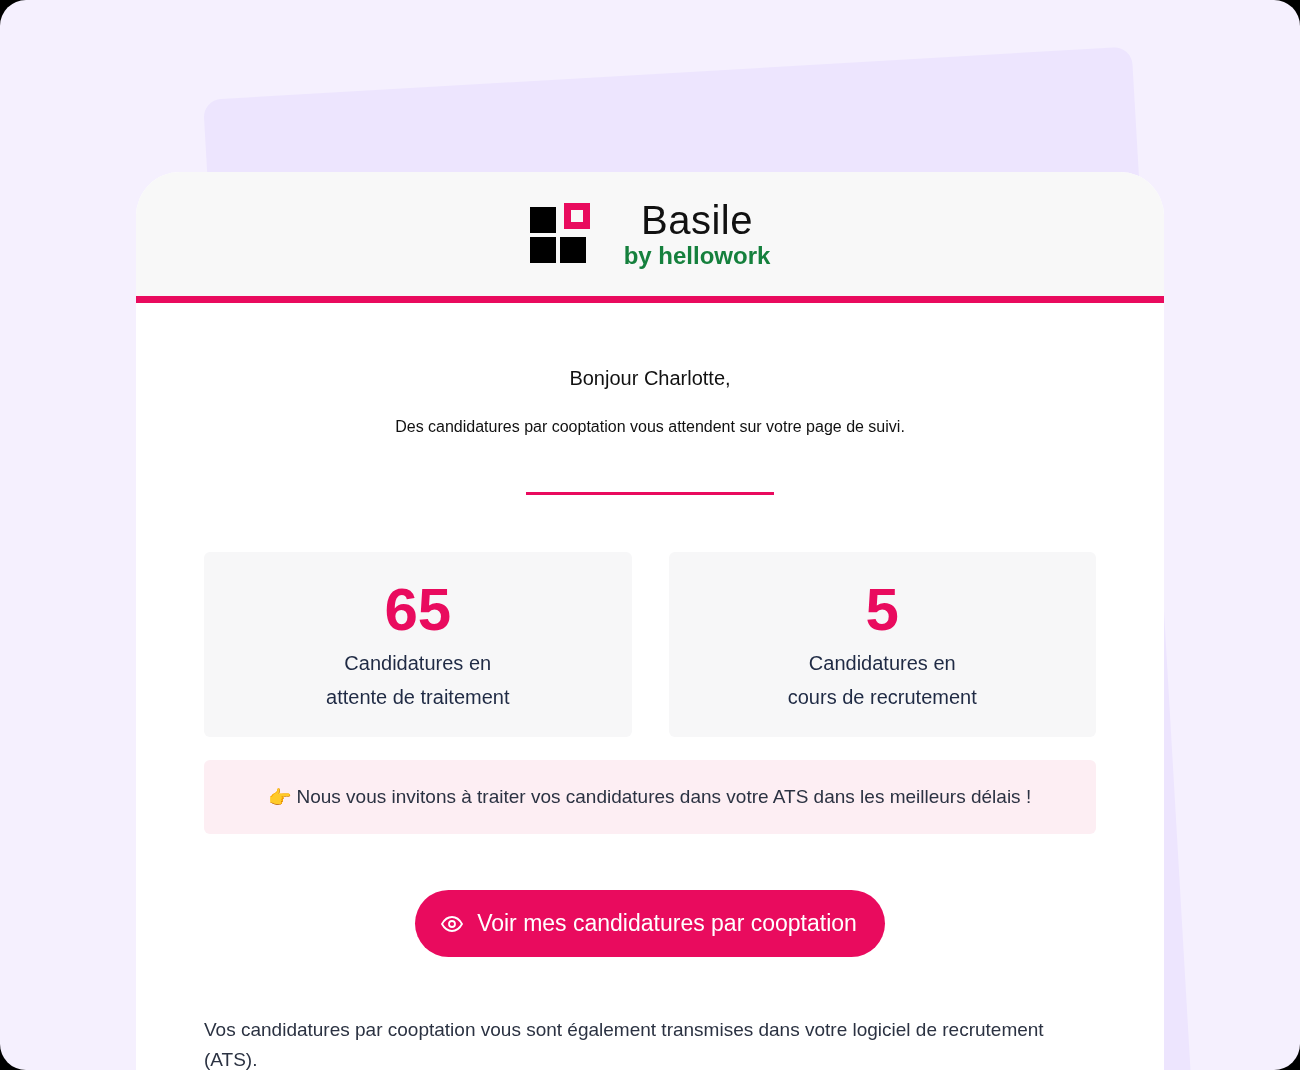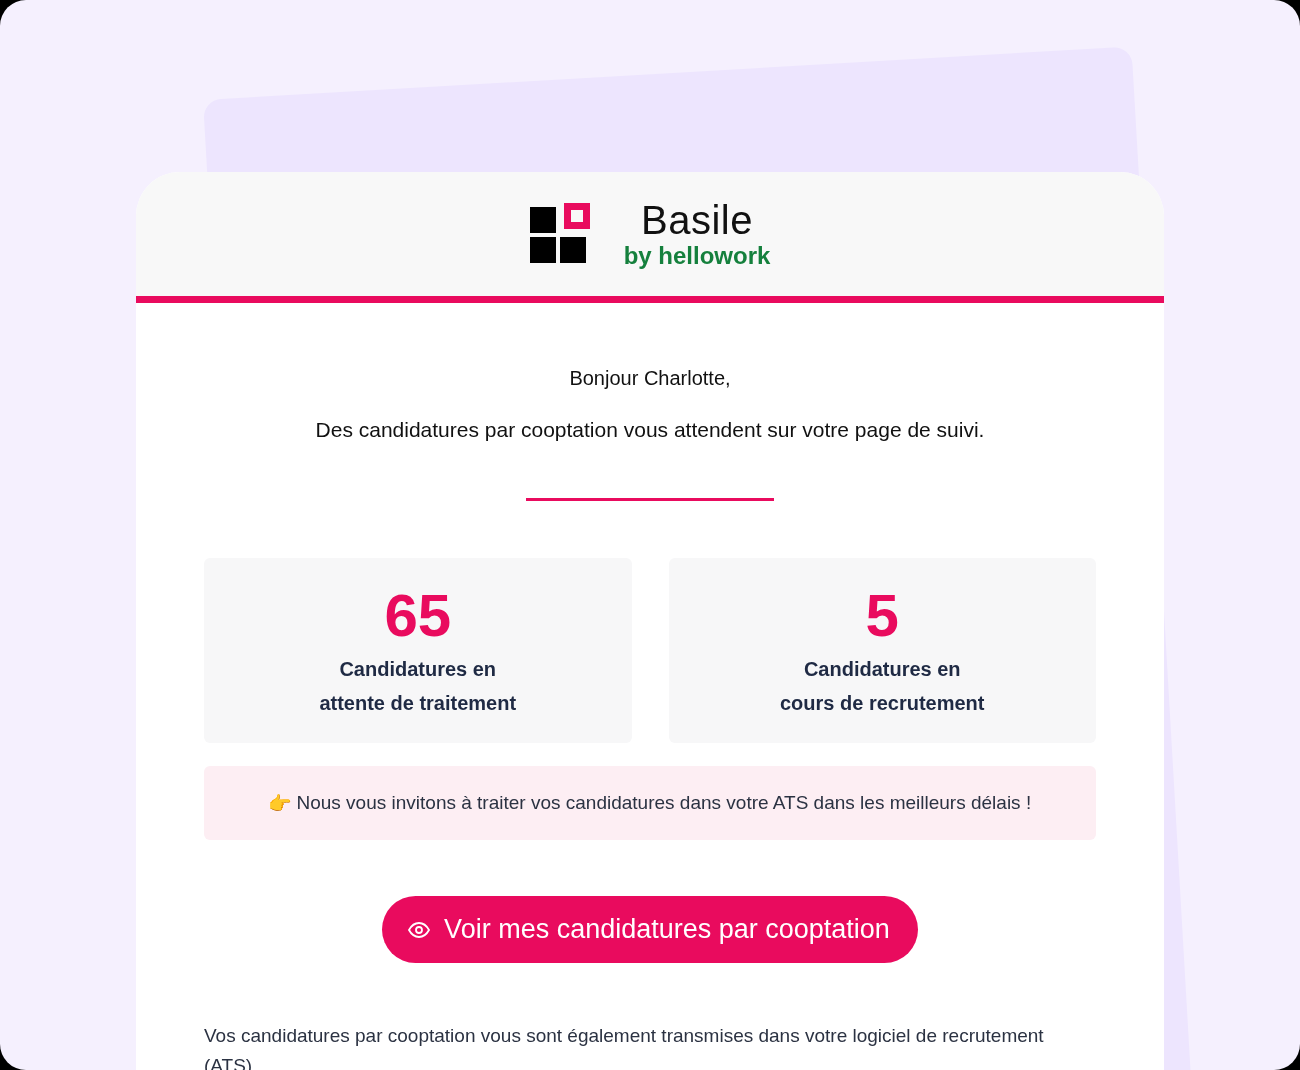--- a/index.html
+++ b/index.html
@@ -48,39 +48,39 @@
   .logo-mark .sq.br { left: 30px; top: 34px; }
   .logo-mark .sq.tr {
     left: 34px; top: 0; width: 26px; height: 26px;
     background: transparent; border: 7px solid #e90b5e; box-sizing: border-box;
   }
   .logo-text { display: flex; flex-direction: column; line-height: 1; text-align: center; }
   .logo-title { font-size: 40px; color: #111; font-weight: 500; letter-spacing: 0.5px; }
   .logo-sub { font-size: 24px; color: #15803d; font-weight: 700; margin-top: 4px; }
   .content { padding: 0 68px; text-align: center; color: #111; }
   .greeting { font-size: 20px; margin-top: 64px; margin-bottom: 0; }
-  .intro { font-size: 21px; margin-top: 28px; }
+  .intro { font-size: 16px; margin-top: 28px; }
   .divider { width: 248px; height: 3px; background: #e90b5e; margin: 56px auto 0; }
   .stats { display: flex; gap: 37px; margin-top: 57px; }
   .stat {
     flex: 1; height: 185px; background: #f7f7f8; border-radius: 6px;
     display: flex; flex-direction: column; align-items: center; justify-content: flex-start;
   }
   .stat-num { font-size: 60px; font-weight: 700; color: #e90b5e; margin-top: 26px; line-height: 64px; }
-  .stat-label { font-size: 20px; font-weight: 700; color: #1f2a44; line-height: 34px; margin-top: 4px; }
+  .stat-label { font-size: 20px; font-weight: 400; color: #1f2a44; line-height: 34px; margin-top: 4px; }
   .notice {
     margin-top: 23px; height: 74px; background: #fdeef3; border-radius: 6px;
     display: flex; align-items: center; justify-content: center;
     font-size: 19px; color: #2b3242;
   }
   .notice .emoji { margin-right: 4px; color: #f0a92c; }
   .cta-wrap { margin-top: 56px; display: flex; justify-content: center; }
   .cta {
     height: 67px; padding: 0 28px 0 26px; background: #e90b5e; border-radius: 34px;
-    display: flex; align-items: center; color: #fff; font-size: 27px;
+    display: flex; align-items: center; color: #fff; font-size: 23px;
     border: none; cursor: pointer;
   }
   .cta svg { margin-right: 14px; }
   .footer-text {
     text-align: left; font-size: 19px; color: #2b3242; line-height: 30px; margin-top: 58px;
   }
 </style>
 </head>
 <body>
 

